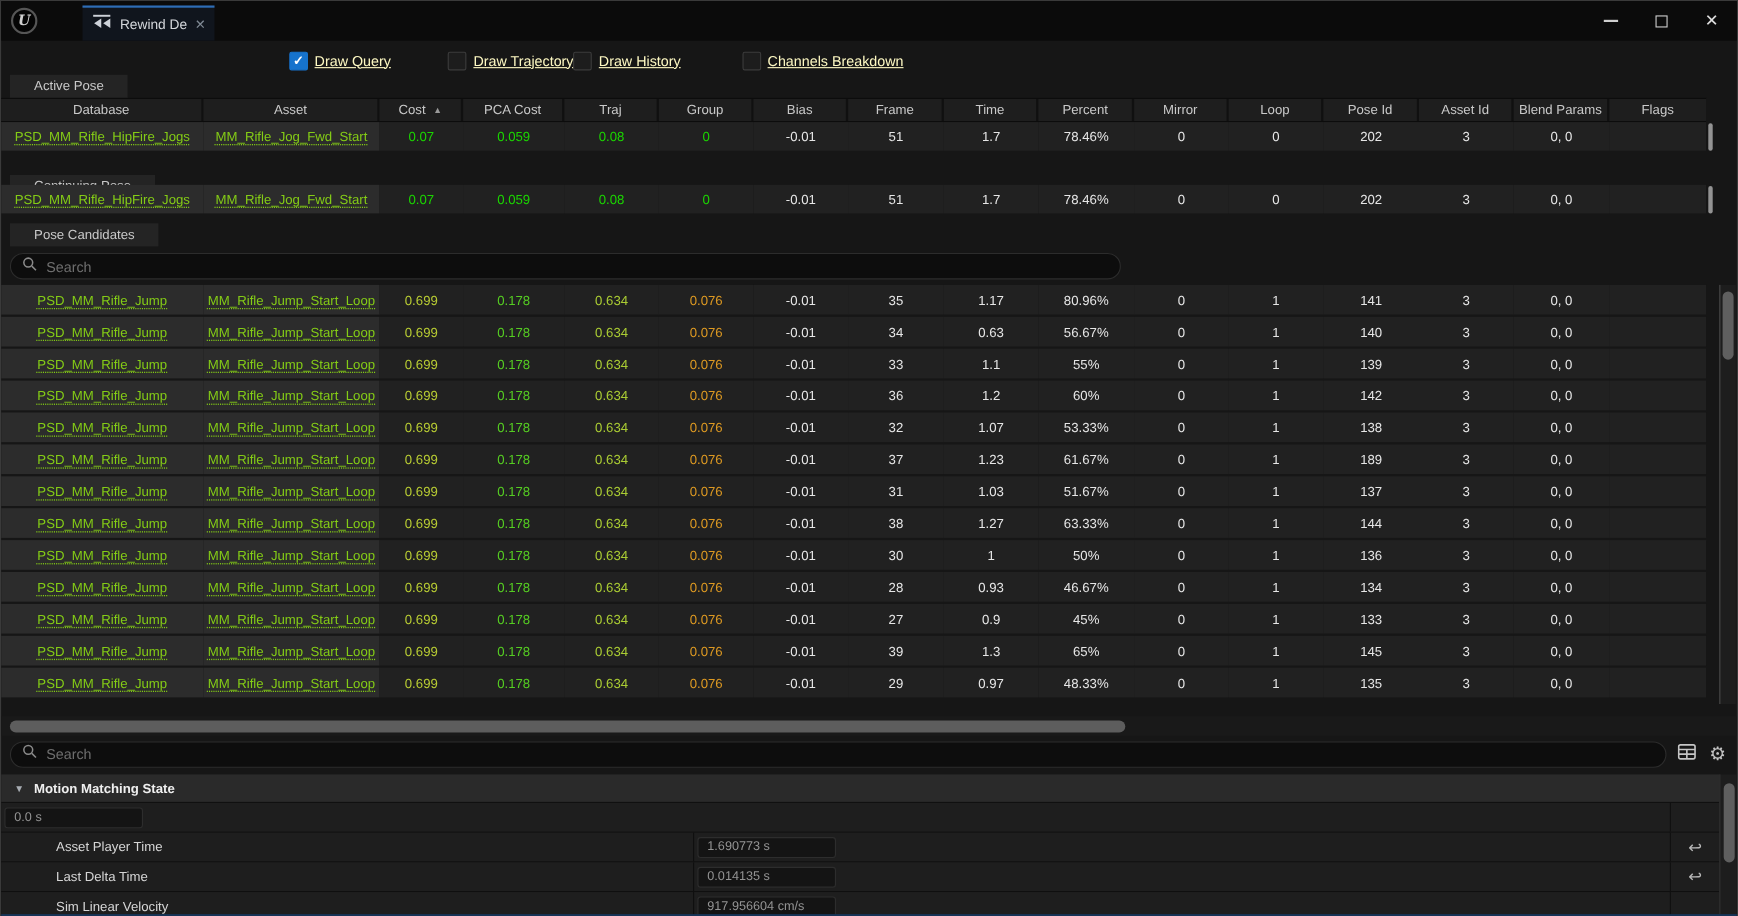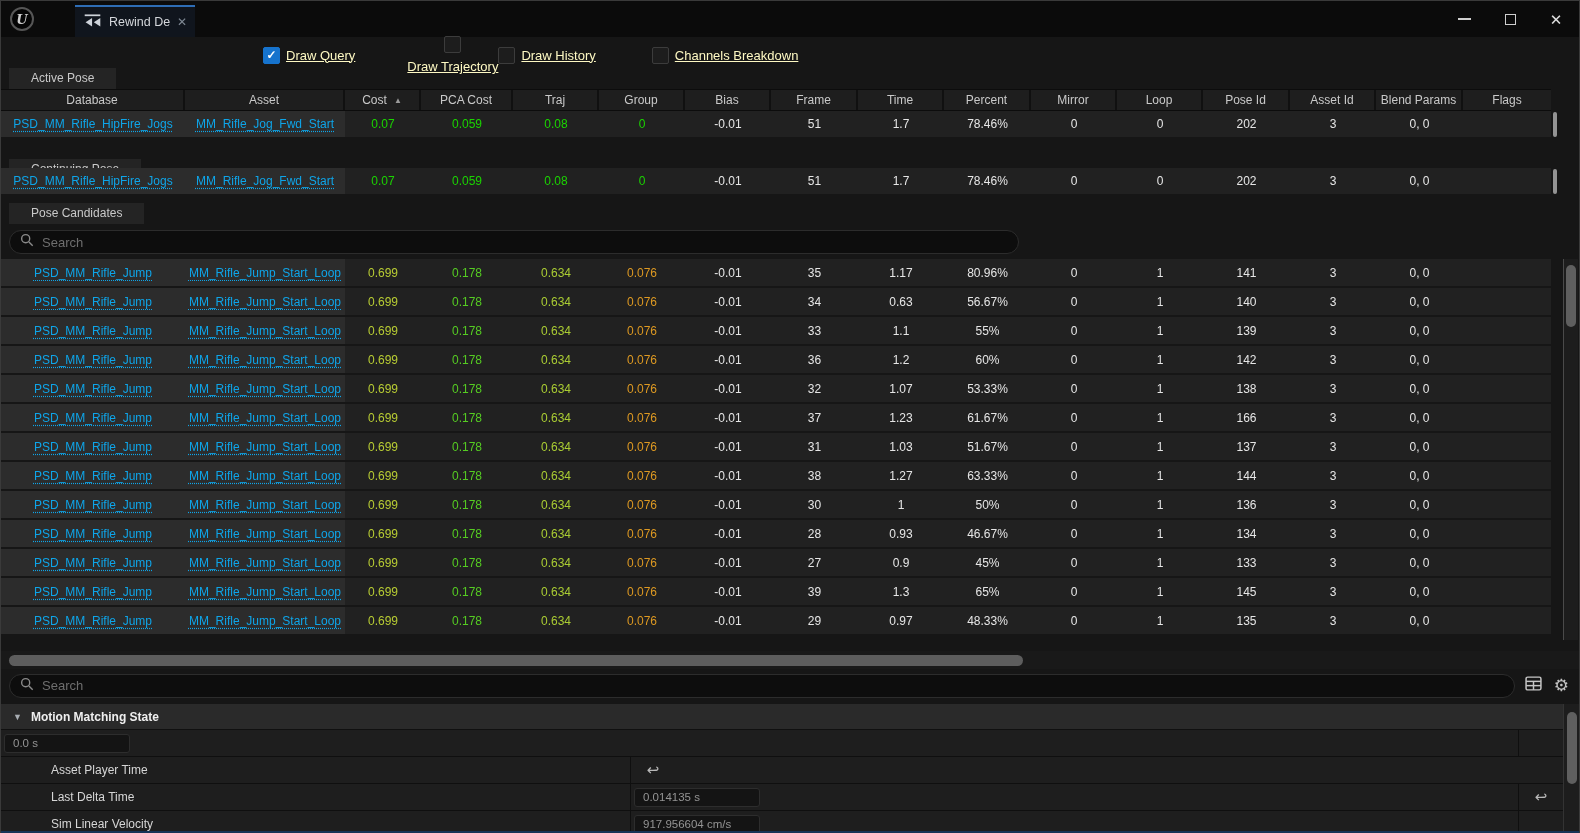--- a/index.html
+++ b/index.html
@@ -30,42 +30,42 @@
   
   .cb-item { display:flex; align-items:center; gap:6px; cursor:pointer; }
   .cb { width:17px; height:17px; background:#1d1d1d; border:1px solid #3c3c3c; border-radius:2px;
         display:flex; align-items:center; justify-content:center; flex:none; }
   .cb.small { width:15px; height:15px; }
   .cb.checked { background:#1673cd; border-color:#1673cd; }
   .cb .check { color:#fff; font-size:12px; font-weight:bold; line-height:1; }
   .cb-label { color:#fef9c3; font-size:13px; white-space:nowrap;text-decoration:underline; }
   .toolbar { position:absolute; top:42px; left:0; height:24px; display:flex; align-items:center; }
   .toolbar .cb-item:nth-child(1){ margin-left:262px; }
-  .toolbar .cb-item:nth-child(2){ margin-left:52px;flex-direction:column; }
+  .toolbar .cb-item:nth-child(2){ margin-left:52px; }
   .toolbar .cb-item:nth-child(3){ }
   .toolbar .cb-item:nth-child(4){ margin-left:56px; }
 
   
   .section-tab { position:absolute; left:8px; height:21px; line-height:21px; padding:0 22px;
                  background:#242424; color:#c9c9c9; font-size:12px; white-space:nowrap; }
 
   
   .grid-cols { display:grid;
     grid-template-columns:184px 160px 76px 92px 86px 86px 86px 87px 86px 87px 86px 86px 87px 86px 87px 88px; }
   .pose-header { position:absolute; top:88px; left:0; width:1550px; height:22px; background:#1e1e1e;
                  border-top:1px solid #0c0c0c; border-bottom:1px solid #0c0c0c; }
   .h-cell { display:flex; align-items:center; justify-content:center; gap:7px; color:#c9c9c9;
             font-size:12px; border-right:2px solid #101010; cursor:pointer; }
   .h-cell:last-child { border-right:none; }
   .sort-arrow { font-size:8px; color:#9a9a9a; }
   .t-row { height:27px; }
   .t-cell { display:flex; align-items:center; justify-content:center; font-size:12px; color:#e6e6e6;
             background:#212121; overflow:hidden; white-space:nowrap; }
   .t-cell.c0, .t-cell.c1 { background:#2c2c2c; }
-  .link { color:#0ea5e9; text-decoration:underline dotted; text-underline-offset:3px; cursor:pointer; }
+  .link { color:#84cc16; text-decoration:underline dotted; text-underline-offset:3px; cursor:pointer; }
   .single-table { position:absolute; left:0; width:1550px; }
   .single-table .t-row { height:26px; }
   .cand-table { position:absolute; top:258px; left:0; width:1550px; }
   .cand-table .t-row { margin-bottom:2px; }
 
   
   .mini-thumb { position:absolute; left:1552px; width:4px; background:#bdbdbd; border-radius:2px; opacity:.75; }
 
   
   .search-box { display:flex; align-items:center; gap:8px; height:24px; background:#0d0d0d;
@@ -397,21 +397,21 @@
         <div class="t-cell c2" style="color: rgb(184, 204, 51);">0.699</div>
         <div class="t-cell c3" style="color: rgb(85, 204, 34);">0.178</div>
         <div class="t-cell c4" style="color: rgb(170, 204, 51);">0.634</div>
         <div class="t-cell c5" style="color: rgb(221, 153, 34);">0.076</div>
         <div class="t-cell c6">-0.01</div>
         <div class="t-cell c7">37</div>
         <div class="t-cell c8">1.23</div>
         <div class="t-cell c9">61.67%</div>
         <div class="t-cell c10">0</div>
         <div class="t-cell c11">1</div>
-        <div class="t-cell c12">166</div>
+        <div class="t-cell c12">189</div>
         <div class="t-cell c13">3</div>
         <div class="t-cell c14">0, 0</div>
         <div class="t-cell c15"></div>
       </div>
       <div class="t-row grid-cols">
         <div class="t-cell c0">
           <span class="link">PSD_MM_Rifle_Jump</span>
         </div>
         <div class="t-cell c1">
           <span class="link">MM_Rifle_Jump_Start_Loop</span>
@@ -602,20 +602,23 @@
     </div>
     <div id="detail-rows-mount">
         <div class="detail-row">
           <div class="d-value">
             <div class="value-box">0.0 s</div>
           </div>
           <div class="d-reset"></div>
         </div>
         <div class="detail-row">
           <div class="d-label">Asset Player Time</div>
+          <div class="d-value">
+            <div class="value-box">1.690773 s</div>
+          </div>
           <div class="d-reset">
             <span class="reset-glyph">↩</span>
           </div>
         </div>
         <div class="detail-row">
           <div class="d-label">Last Delta Time</div>
           <div class="d-value">
             <div class="value-box">0.014135 s</div>
           </div>
           <div class="d-reset">

